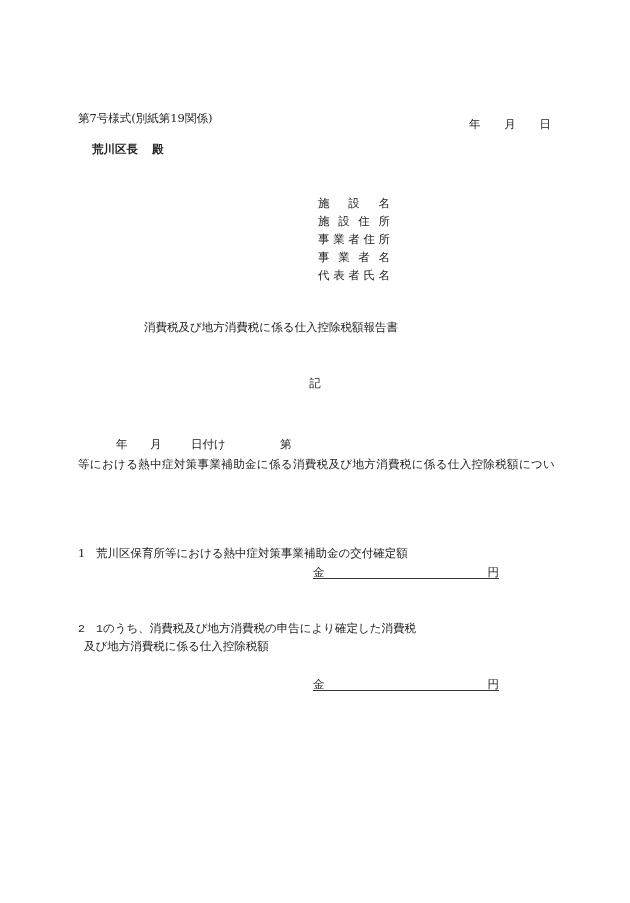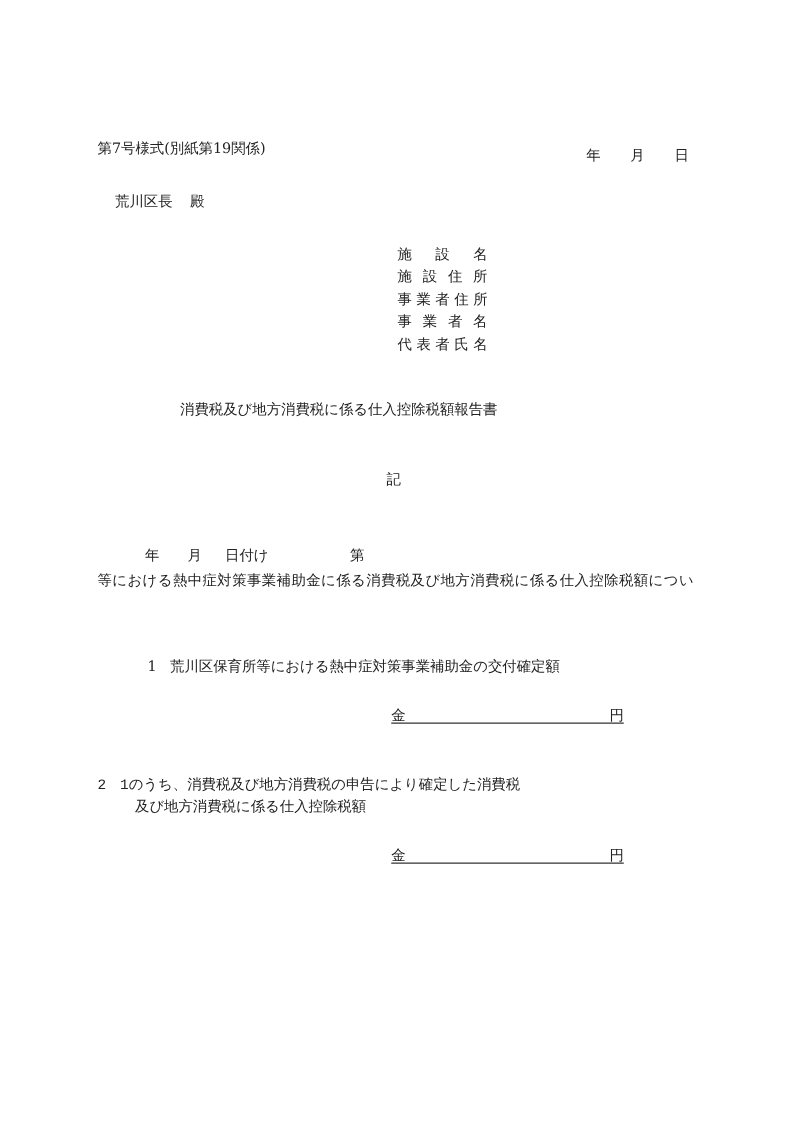--- a/index.html
+++ b/index.html
@@ -5,36 +5,36 @@
     html, body { margin: 0; padding: 0; }
     body {
       width: 630px; height: 903px; background: #ffffff; position: relative; overflow: hidden;
       font-family: "DejaVu Serif", "Liberation Serif", serif;
       color: #222222;
       font-size: 11.5px;
     }
     .abs { position: absolute; white-space: nowrap; line-height: 1; }
     .form-no { left: 78px; top: 81px; font-size: 11.5px; margin-top: 32px; }
     .date-row { top: 119px; left: 469px; width: 82px; display: flex; justify-content: space-between; }
-    .addressee { left: 92px; top: 156px; }
+    .addressee { left: 92px; top: 144px; font-weight: bold; }
     .addressee .tono { margin-left: 14px; }
     .applicant { left: 318px; top: 194px; }
     .applicant .row { height: 18px; line-height: 18px; display: flex; justify-content: space-between; width: 72px; }
     .title { left: 0; width: 542px; top: 322px; text-align: center; }
     .ki { left: 0; width: 630px; top: 378px; text-align: center; }
     .body-para { left: 78px; top: 434px; width: 474px; }
     .body-para .line { height: 20px; line-height: 20px; white-space: nowrap; }
     .line1 { position: relative; }
     .line1 span { position: absolute; top: 0; }
     .line2, .line3 { letter-spacing: 0.35px; }
     .item { left: 78px; }
     .item .num { display: inline-block; width: 18px; }
-    .item1 { top: 528px; margin-left: 40px; }
+    .item1 { top: 548px; }
     .item2 { top: 623px; font-family: Liberation Mono, monospace; }
-    .item2 .row2 { margin-left: 30px; margin-top: 6px; }
+    .item2 .row2 { margin-left: 6px; margin-top: 6px; }
     .amount {
       left: 313px; width: 186px; height: 16px; border-bottom: 1px solid #333;
       display: flex; justify-content: space-between; align-items: flex-end;
     }
     .amount1 { top: 562px; }
     .amount2 { top: 674px; }
   </style>
 </head>
 <body>
 
@@ -85,21 +85,21 @@
 </div>
 
 <div class="abs title">消費税及び地方消費税に係る仕入控除税額報告書</div>
 
 <div class="abs ki">記</div>
 
 <div class="abs body-para">
   <div class="line line1">
     <span style="left:38px">年</span>
     <span style="left:72px">月</span>
-    <span style="left:102px">日付け</span>
+    <span style="left:113px">日付け</span>
     <span style="left:202px">第</span>
   </div>
   <div class="line line2">等における熱中症対策事業補助金に係る消費税及び地方消費税に係る仕入控除税額につい</div>
 </div>
 
 <div class="abs item item1">
   <span class="num">1</span><span>荒川区保育所等における熱中症対策事業補助金の交付確定額</span>
 </div>
 
 <div class="abs amount amount1">

